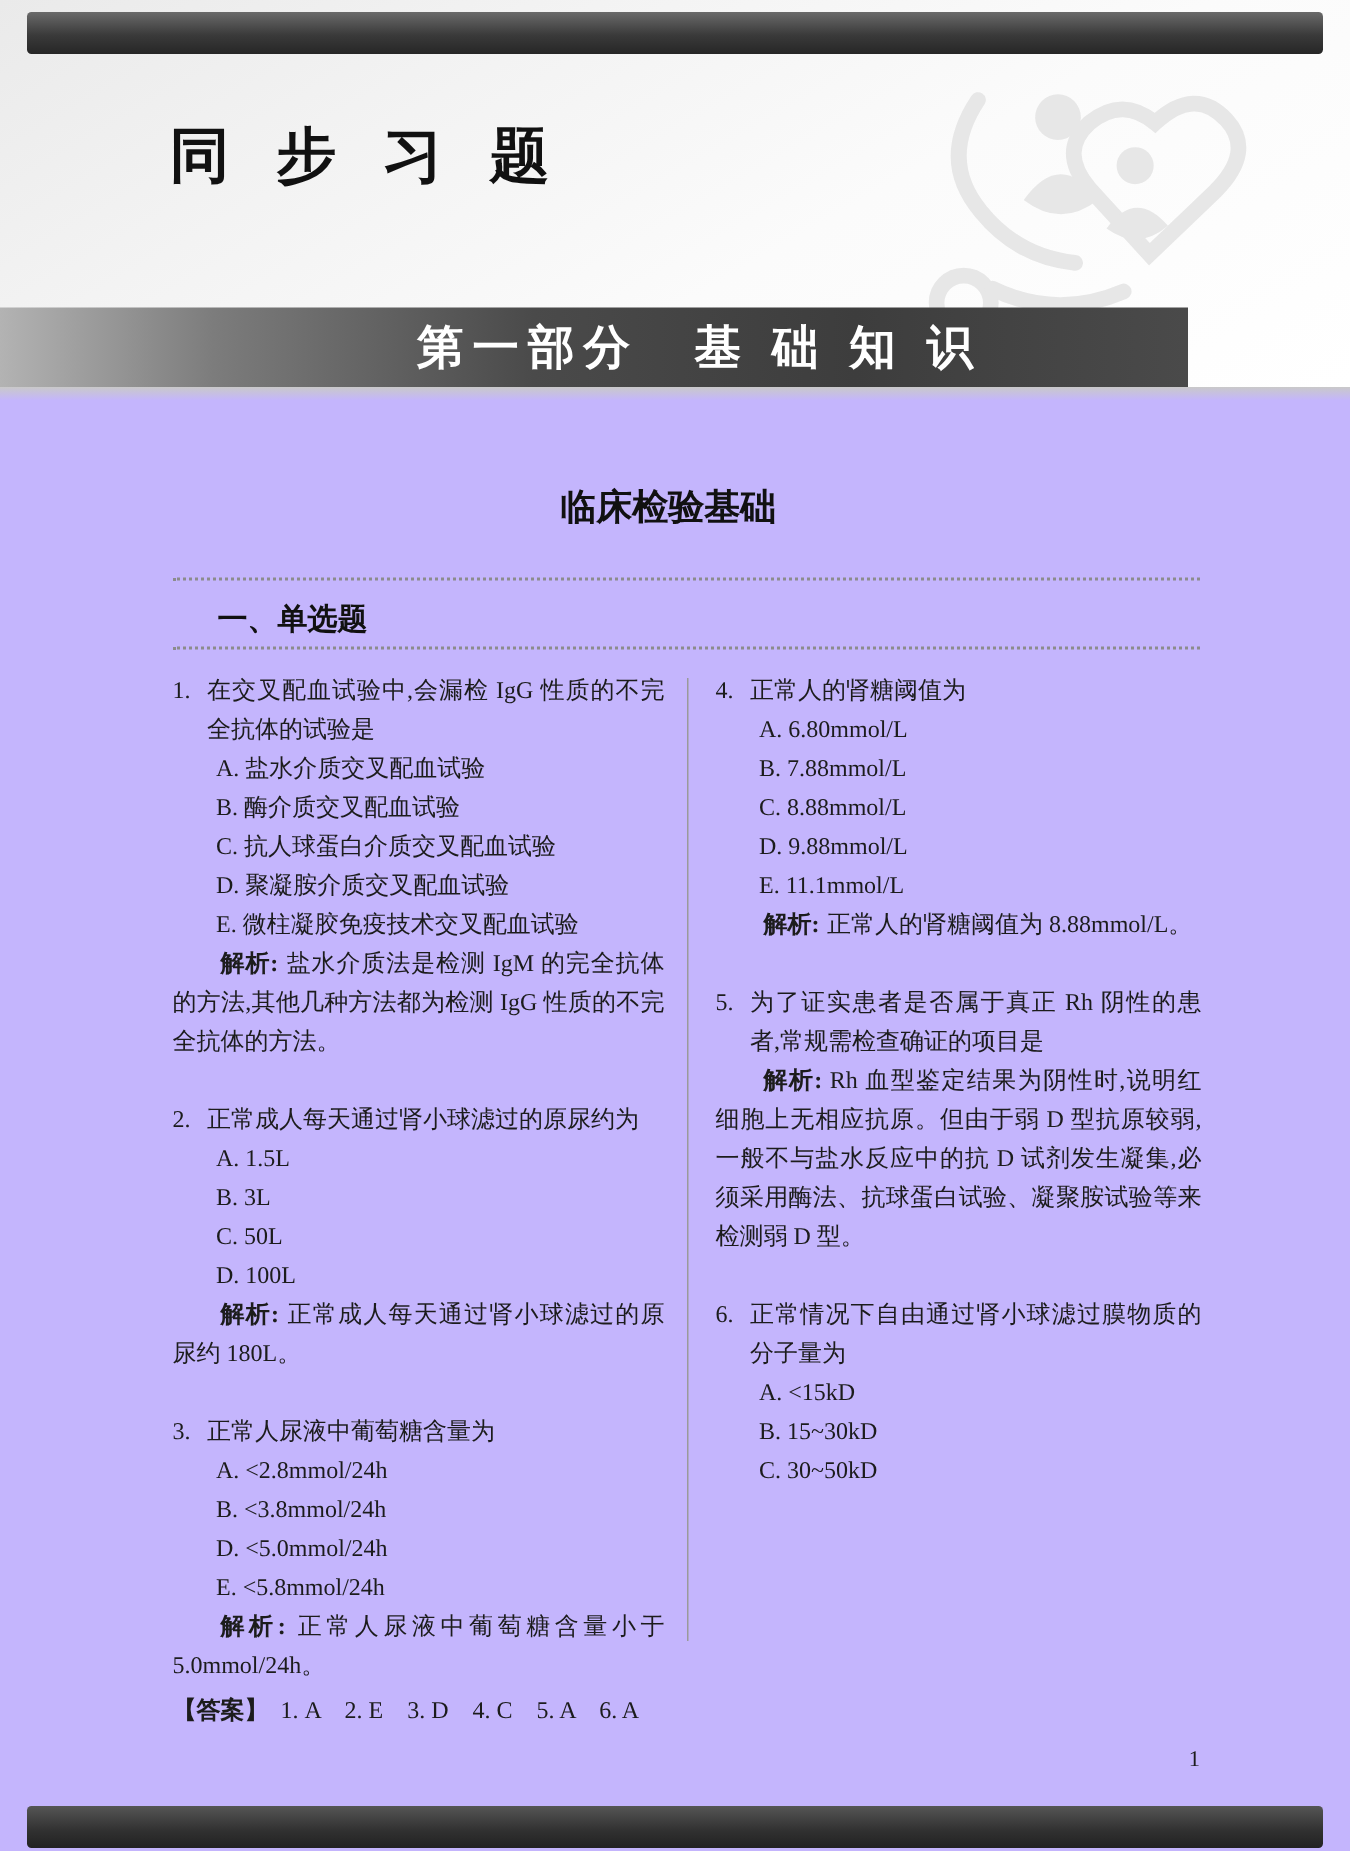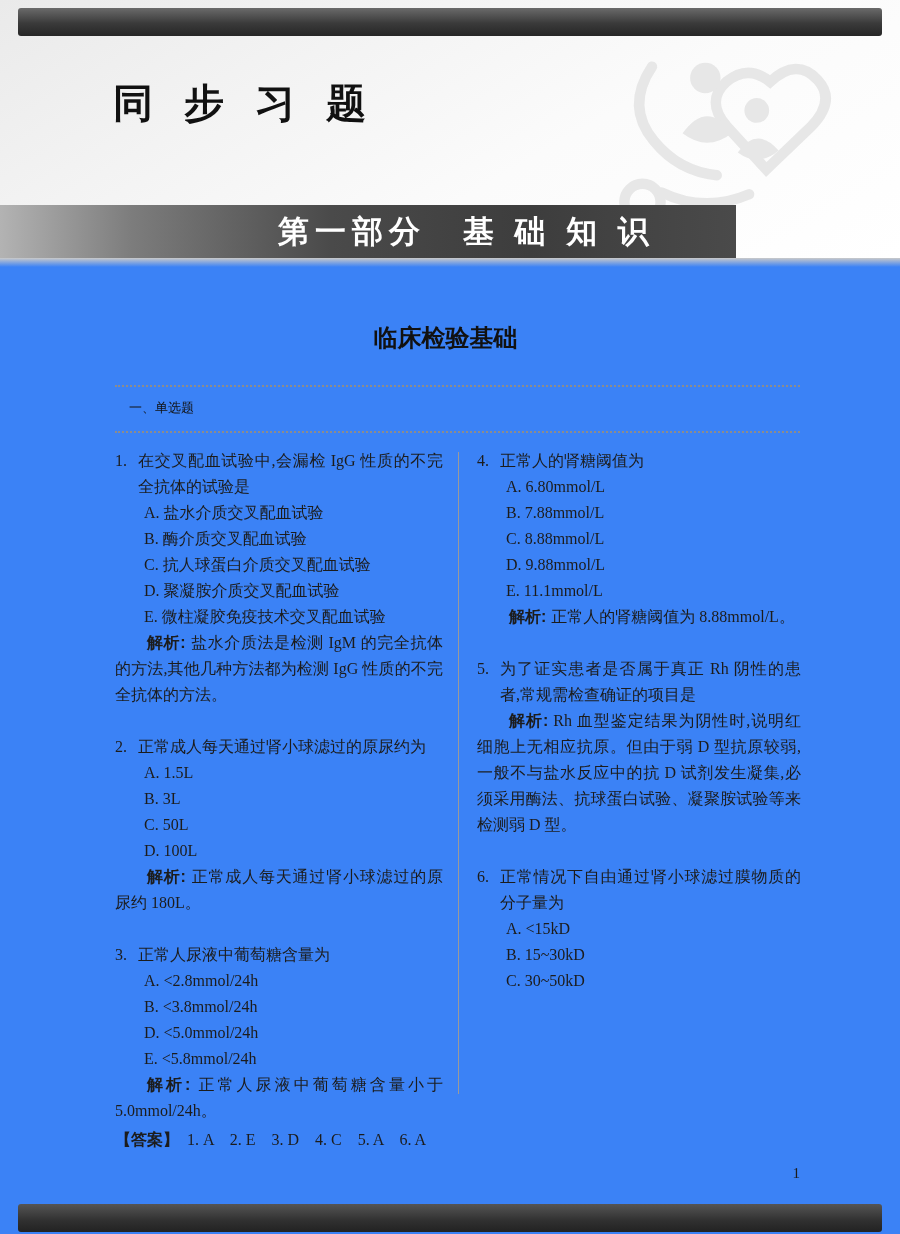--- a/index.html
+++ b/index.html
@@ -2,21 +2,21 @@
 <html><head>
 <meta charset="utf-8">
 <style>
   * { margin:0; padding:0; box-sizing:border-box; }
   html,body { background:#ffffff; }
   body {
     width:900px; height:1234px;
     font-family:"Liberation Serif", serif;
     color:#1c1c1c;
   }
-  .page { position:relative; width:900px; height:1234px; background:#3b82f6; overflow:hidden; }
+  .page { position:relative; width:900px; height:1234px; background:#c4b5fd; overflow:hidden; }
 
   
   .header-bg {
     position:absolute; top:0; left:0; width:900px; height:258px;
     background:linear-gradient(150deg,#eaeaea 0%, #f3f3f3 30%, #fbfbfb 60%, #ffffff 100%);
   }
   .top-bar {
     position:absolute; top:8px; left:18px; right:18px; height:28px;
     border-radius:3px;
     background:linear-gradient(180deg,#6a6a6a 0%, #3a3a3a 55%, #262626 100%);
@@ -26,56 +26,56 @@
     border-radius:3px;
     background:linear-gradient(180deg,#555555 0%, #303030 60%, #222222 100%);
   }
   .book-title {
     position:absolute; top:76px; left:113px;
     font-family:"Liberation Sans", sans-serif;
     font-size:40px; font-weight:900; letter-spacing:10px; color:#111;
   }
   .watermark { position:absolute; top:40px; right:68px; opacity:0.85; }
   .part-banner {
-    position:absolute; top:205px; left:0; width:736px; height:53px;
+    position:absolute; top:205px; left:0; width:792px; height:53px;
     background:linear-gradient(90deg,#b3b3b3 0%, #7c7c7c 18%, #4a4a4a 45%, #3d3d3d 72%, #4a4a4a 100%);
     color:#ffffff; display:flex; align-items:center;
     font-family:"Liberation Sans", sans-serif;
     font-size:31px; font-weight:bold; letter-spacing:6px;
     padding-left:278px;
   }
   .banner-shadow {
     position:absolute; top:258px; left:0; width:900px; height:9px;
     background:linear-gradient(180deg,#c9c9c9 0%, rgba(255,255,255,0) 100%);
   }
 
   .chapter-title {
     position:absolute; top:322px; left:103px; width:685px;
     text-align:center; font-size:24px; font-weight:bold; color:#111;
   }
   .dotted-rule { position:absolute; left:115px; width:685px; height:0; border-top:2px dotted #8c8c8c; }
   .rule-1 { top:385px; }
   .rule-2 { top:431px; }
   .section-heading {
-    position:absolute; top:399px; left:129px;
-    font-size:13px; font-weight:normal; color:#111;
+    position:absolute; top:399px; left:145px;
+    font-size:20px; font-weight:bold; color:#111;
   }
 
   .col { position:absolute; top:448px; font-size:16px; line-height:26px; }
   .col-left  { left:115px; width:328px; }
   .col-right { left:477px; width:324px; }
   .col-divider { position:absolute; left:458px; top:452px; height:642px; width:1px; background:#9a9a9a; }
 
   .question { margin-bottom:26px; }
   .stem { display:flex; }
   .qnum { flex:0 0 23px; }
   .stem-text { flex:1; text-align:justify; }
   .option { padding-left:29px; }
   .analysis { text-indent:2em; text-align:justify; }
-  .analysis-label { font-family:Liberation Sans, sans-serif; font-weight:bold; margin-right:5px; }
+  .analysis-label { font-family:Liberation Serif, serif; font-weight:bold; margin-right:5px; }
 
   .answers-line { position:absolute; top:1130px; left:115px; font-size:16px; }
   .answers-label { font-family:"Liberation Sans", sans-serif; font-weight:bold; margin-right:8px; }
   .answers-text { white-space:pre;margin-top:12px; }
   .page-number { position:absolute; top:1165px; left:115px; width:685px; text-align:right; font-size:15px; }
 </style>
 </head>
 <body>
 
 <div class="page">

